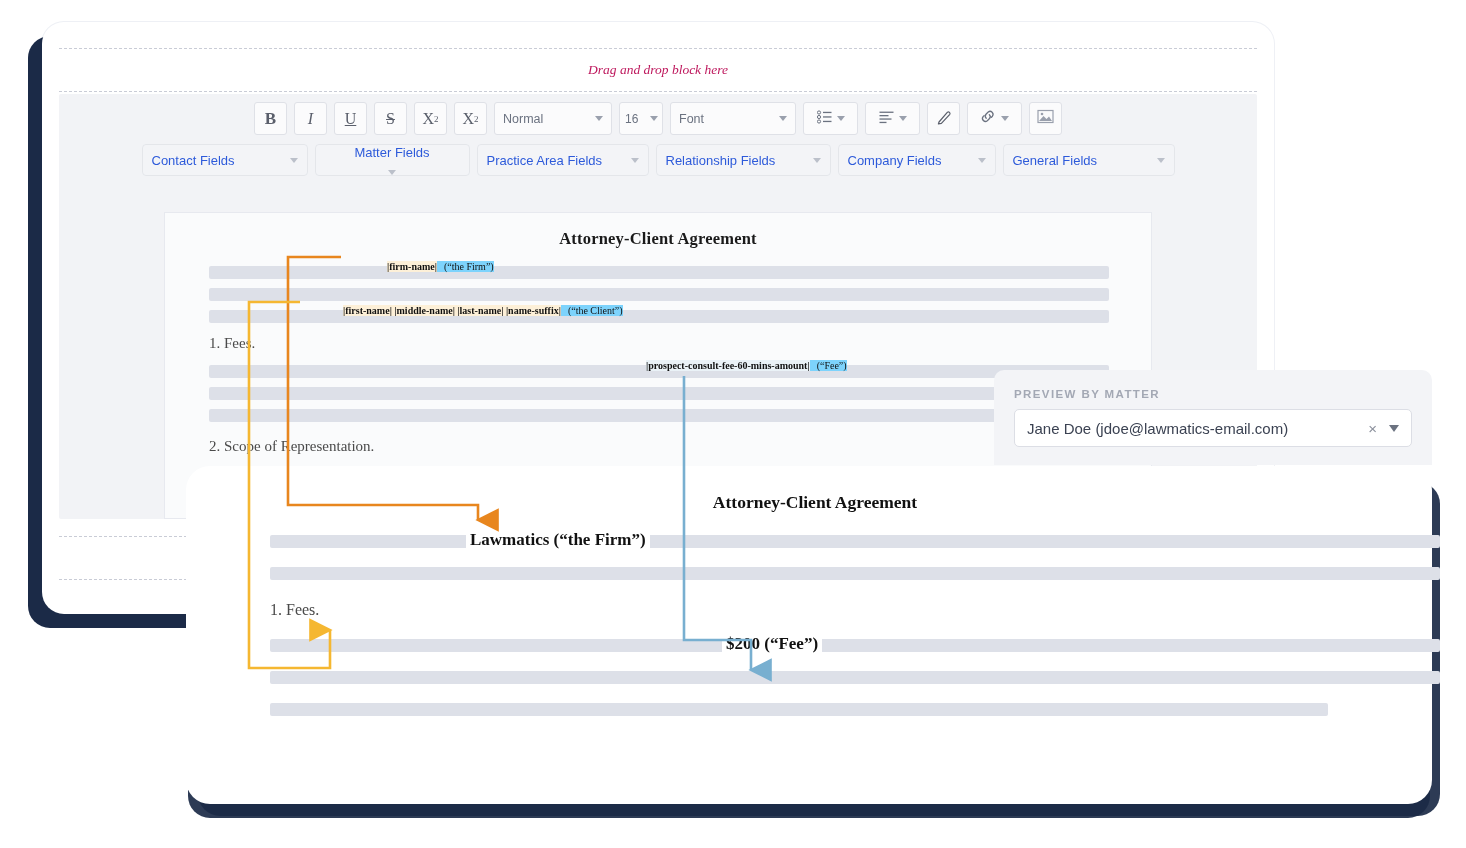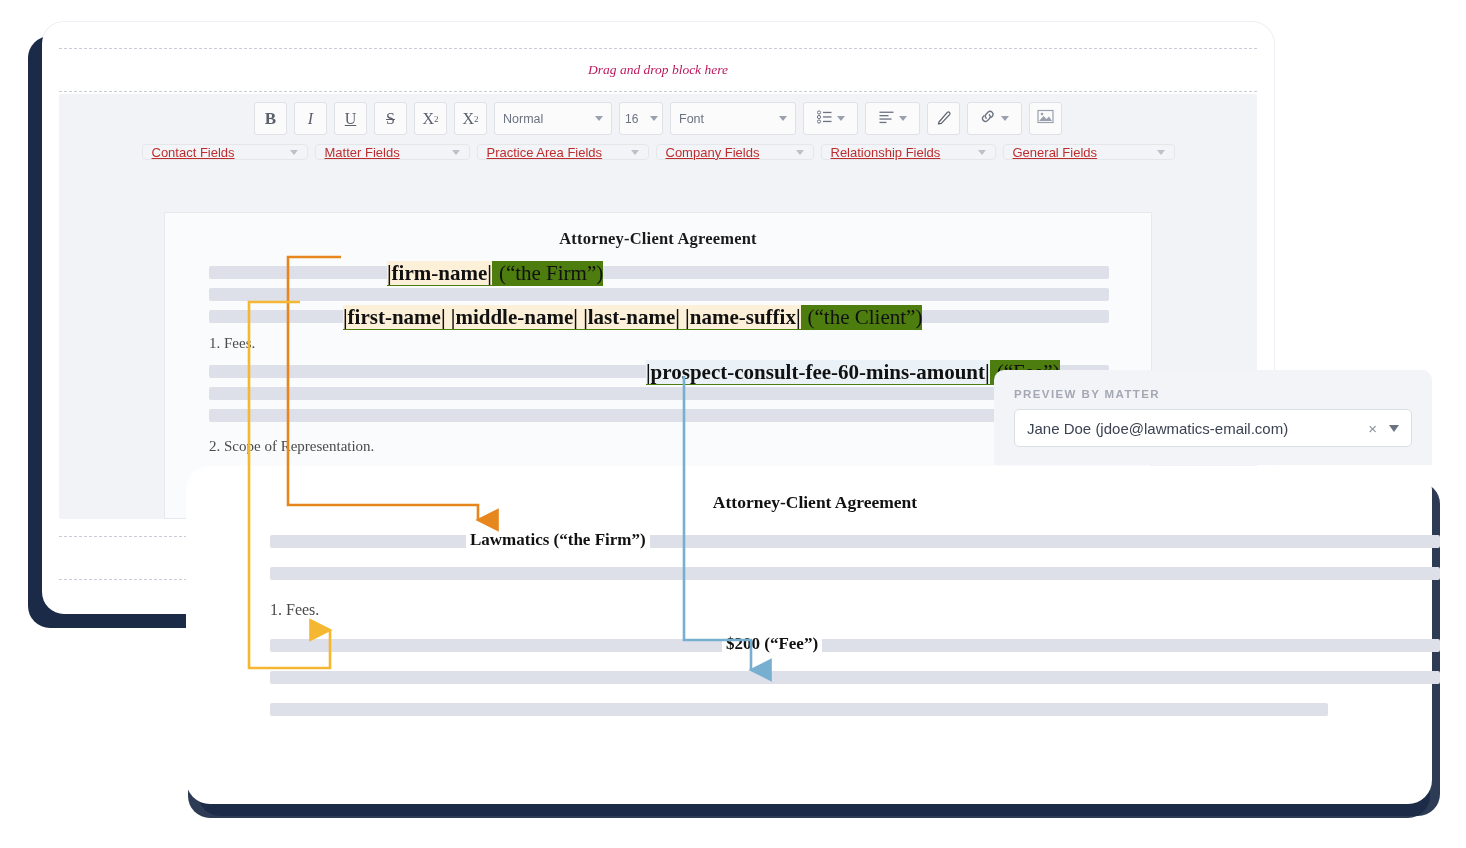--- a/index.html
+++ b/index.html
@@ -81,30 +81,29 @@
   .tb-select.w-size { width: 44px; padding: 0 5px; gap: 12px; font-size: 12px; }
   .tb-select.w-font { width: 126px; }
   .tb-split {
     width: 55px; height: 33px; background: #fbfbfc;
     border: 1px solid #dfe1e7; border-radius: 3px;
     display: flex; align-items: center; justify-content: center; gap: 5px;
   }
 
   
   .field-sel {
-    height: 16px; background: #f4f5f8;
+    height: 32px; background: #f4f5f8;
     border: 1px solid #e3e5ea; border-radius: 4px;
     display: flex; align-items: center; padding: 0 9px;
-    color: #b91c1c; font-size: 13px; white-space: nowrap;
+    color: #1d4ed8; font-size: 13px; white-space: nowrap;
     opacity: .92;
-    text-decoration: underline;
   }
   .field-sel .sel-text { flex: 1; }
   .field-sel .caret { border-top-color: #b7bcc7; }
-  .fs1 { width: 166px; } .fs2 { width: 155px; } .fs3 { width: 172px; }
+  .fs1 { width: 166px; } .fs2 { width: 155px; flex-direction: column; } .fs3 { width: 172px; }
   .fs4 { width: 175px; } .fs5 { width: 158px; } .fs6 { width: 172px; }
 
   
   #doc-page {
     position: absolute; left: 105px; top: 118px;
     width: 988px; height: 307px;
     background: #fafbfc;
     border: 1px solid #e7e9ef;
     overflow: hidden;
   }
@@ -115,22 +114,22 @@
   }
   .bar {
     height: 13px; background: #dde0e8; border-radius: 2px; margin: 0 0 9px 0;
   }
   .doc-body { position: relative; padding: 14px 44px 0 44px; }
   .doc-line { position: relative; height: 22px; }
   .doc-line .bar { position: absolute; left: 0; top: 3px; }
   .inline-txt {
     position: absolute; top: -2px;
     font-family: "Liberation Serif", serif;
-    font-size: 21px; color: #111; white-space: nowrap;
-    background: #4d7c0f; padding: 0 2px;
+    font-size: 10px; color: #111; white-space: nowrap;
+    background: #7dd3fc; padding: 0 2px;
   }
   .tag-orange { background: #fdf0d8; color: #111; font-weight: bold; }
   .tag-blue   { background: #eaf2f7; color: #111; font-weight: bold; }
   .sec-head {
     font-family: "Liberation Serif", serif;
     font-size: 15px; color: #4a4a4a; margin: 6px 0 10px 0;
   }
 
   
   #preview-matter {
@@ -292,26 +291,26 @@
           <span class="caret"></span>
         </div>
         <div class="field-sel fs2">
           <span class="sel-text">Matter Fields</span>
           <span class="caret"></span>
         </div>
         <div class="field-sel fs3">
           <span class="sel-text">Practice Area Fields</span>
           <span class="caret"></span>
         </div>
+        <div class="field-sel fs4">
+          <span class="sel-text">Relationship Fields</span>
+          <span class="caret"></span>
+        </div>
         <div class="field-sel fs5">
           <span class="sel-text">Company Fields</span>
-          <span class="caret"></span>
-        </div>
-        <div class="field-sel fs4">
-          <span class="sel-text">Relationship Fields</span>
           <span class="caret"></span>
         </div>
         <div class="field-sel fs6">
           <span class="sel-text">General Fields</span>
           <span class="caret"></span>
         </div>
       </div>
 
       <div id="doc-page">
         <div class="doc-title">Attorney-Client Agreement</div>

